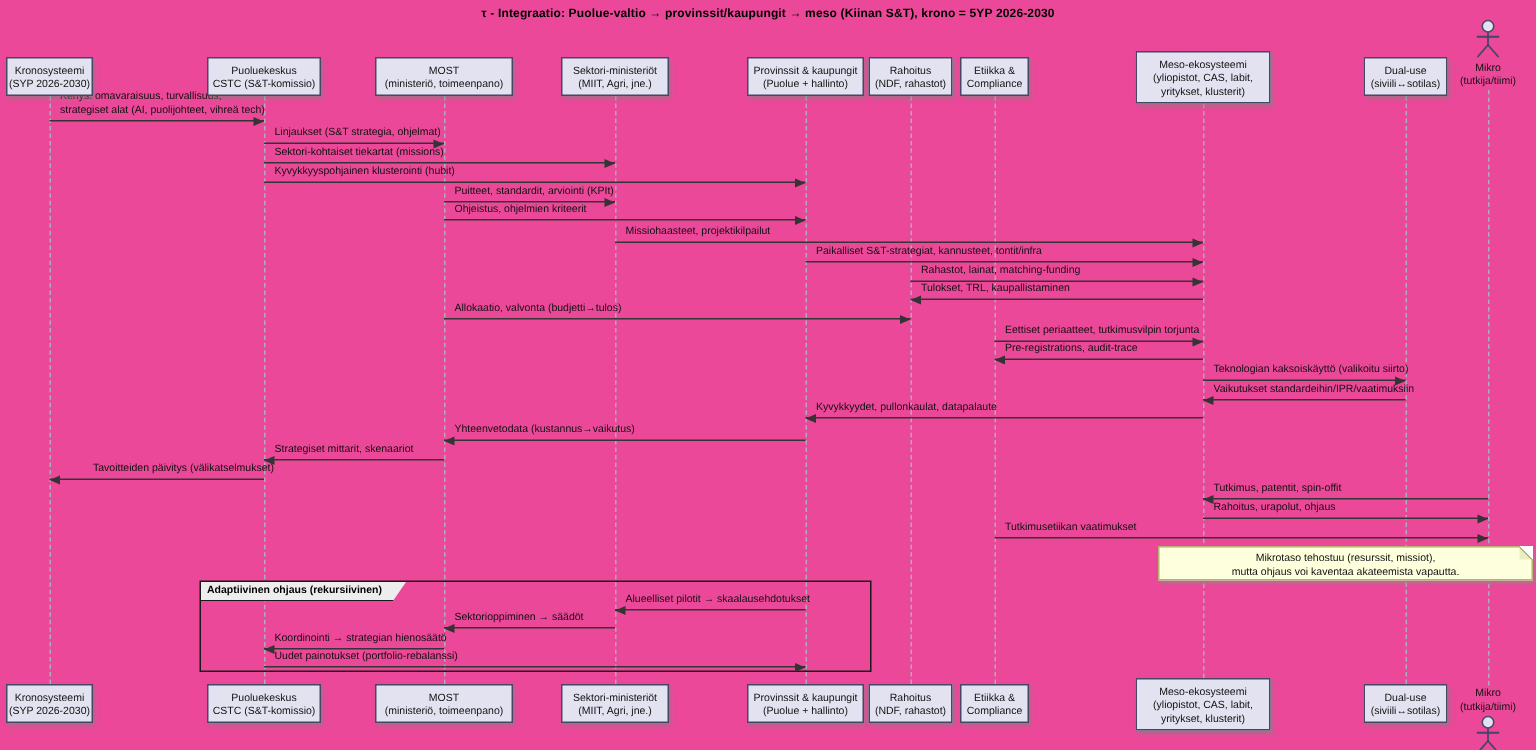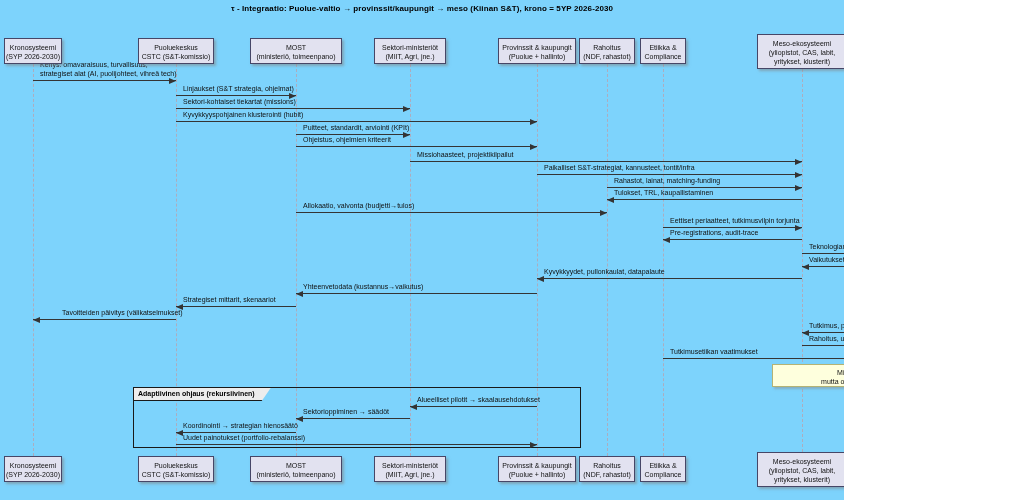--- a/index.html
+++ b/index.html
@@ -1,18 +1,18 @@
 <!DOCTYPE html>
 <html><head>
 <meta charset="utf-8">
 <style>
   html,body { margin:0; padding:0; background:#ffffff; }
   #canvas {
-    position:relative; width:844px; height:500px; overflow:hidden;
-    background:#7dd3fc; font-family:"Liberation Sans","DejaVu Sans",sans-serif;
+    position:relative; width:1024px; height:500px; overflow:hidden;
+    background:#ec4899; font-family:"Liberation Sans","DejaVu Sans",sans-serif;
     color:#111;
   }
   .title {
     position:absolute; top:4px; left:0; width:100%;
     text-align:center; font-size:8px; font-weight:bold; color:#000;
     letter-spacing:0.1px;
   }
   .pbox {
     position:absolute; background:#E2E2F0; border:1px solid #464667;
     box-shadow:1.5px 2px 2.5px rgba(130,130,130,0.55);

